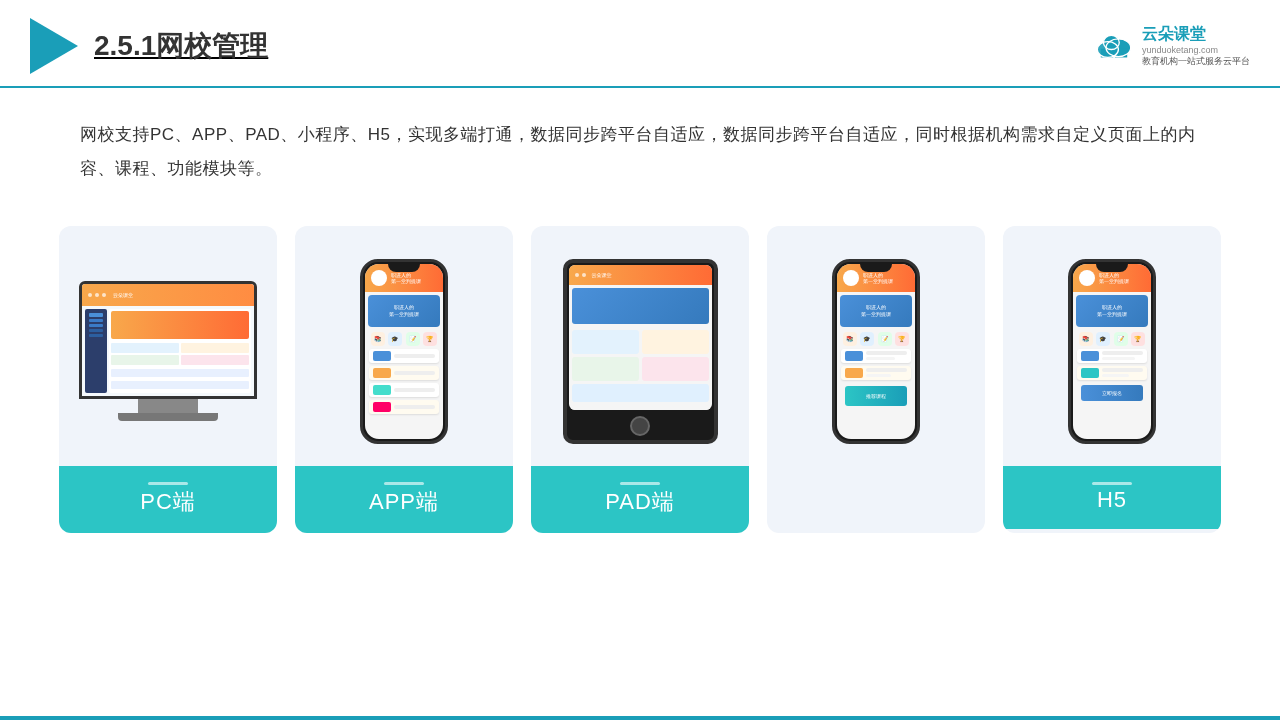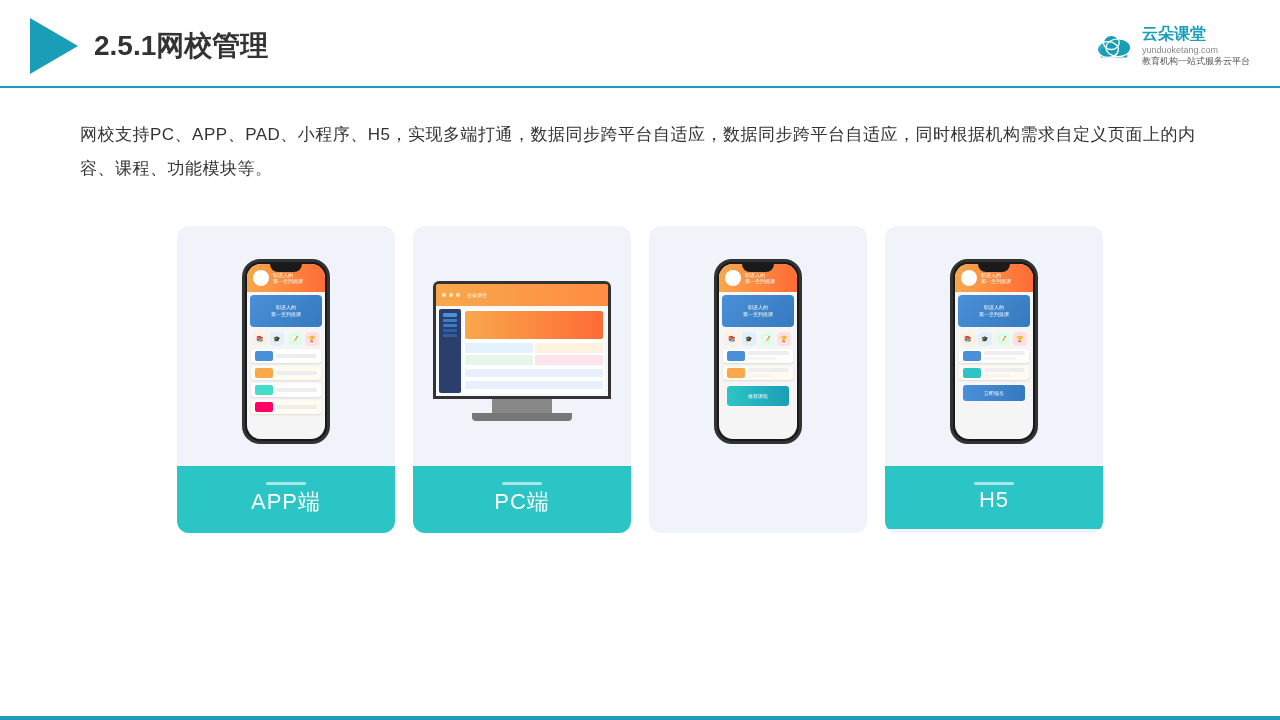--- a/index.html
+++ b/index.html
@@ -16,20 +16,21 @@
       display: flex;
       align-items: center;
       justify-content: space-between;
       padding: 18px 30px 12px 30px;
       border-bottom: 2px solid #1a9eb8;
     }
     .header-left {
       display: flex;
       align-items: center;
       gap: 16px;
+      text-decoration: underline;
     }
     .logo-triangle {
       width: 0;
       height: 0;
       border-style: solid;
       border-width: 28px 0 28px 48px;
       border-color: transparent transparent transparent #1a9eb8;
     }
     .page-title {
       font-size: 28px;
@@ -391,65 +392,20 @@
         <div class="brand-url">yunduoketang.com</div>
         <div class="brand-slogan">教育机构一站式服务云平台</div>
       </div>
     </div>
   </div>
 </div>
 
 <div class="description">网校支持PC、APP、PAD、小程序、H5，实现多端打通，数据同步跨平台自适应，数据同步跨平台自适应，同时根据机构需求自定义页面上的内容、课程、功能模块等。</div>
 
 <div class="cards-container">
-
-  <div class="device-card">
-    <div class="device-image-area">
-      <div class="phone-mockup">
-        <div class="phone-notch"></div>
-        <div class="phone-screen">
-          <div class="phone-screen-header">
-            <div class="phone-avatar"></div>
-            <div class="phone-title-text">职进人的<br>第一堂判提课</div>
-          </div>
-          <div class="phone-banner">
-            <div class="phone-banner-text">职进人的<br>第一堂判提课</div>
-          </div>
-          <div class="phone-icons-row">
-            <div class="phone-icon-item" style="background:#fef0e0;">📚</div>
-            <div class="phone-icon-item" style="background:#e0f0fe;">🎓</div>
-            <div class="phone-icon-item" style="background:#e0fee8;">📝</div>
-            <div class="phone-icon-item" style="background:#fee0e0;">🏆</div>
-          </div>
-          <div class="phone-list">
-            <div class="phone-list-item" style="display:flex;align-items:center;padding:0 4px;gap:3px;">
-              <div style="width:18px;height:10px;background:#4a90d9;border-radius:2px;flex-shrink:0;"></div>
-              <div style="flex:1;height:4px;background:#eee;border-radius:2px;"></div>
-            </div>
-            <div class="phone-list-item" style="display:flex;align-items:center;padding:0 4px;gap:3px;">
-              <div style="width:18px;height:10px;background:#f8a84b;border-radius:2px;flex-shrink:0;"></div>
-              <div style="flex:1;height:4px;background:#eee;border-radius:2px;"></div>
-            </div>
-            <div class="phone-list-item" style="display:flex;align-items:center;padding:0 4px;gap:3px;">
-              <div style="width:18px;height:10px;background:#4dc;border-radius:2px;flex-shrink:0;"></div>
-              <div style="flex:1;height:4px;background:#eee;border-radius:2px;"></div>
-            </div>
-            <div class="phone-list-item" style="display:flex;align-items:center;padding:0 4px;gap:3px;">
-              <div style="width:18px;height:10px;background:#f06;border-radius:2px;flex-shrink:0;"></div>
-              <div style="flex:1;height:4px;background:#eee;border-radius:2px;"></div>
-            </div>
-          </div>
-        </div>
-      </div>
-    </div>
-    <div class="card-label">
-      <div class="card-label-bar"></div>
-      <span>APP端</span>
-    </div>
-  </div>
 
   <div class="device-card">
     <div class="device-image-area">
       <div style="display:flex;flex-direction:column;align-items:center;">
         <div class="monitor-body">
           <div class="monitor-screen-inner">
             <div class="monitor-screen-header">
               <div class="screen-dot"></div>
               <div class="screen-dot"></div>
               <div class="screen-dot"></div>
@@ -480,21 +436,20 @@
         <div class="monitor-stand"></div>
         <div class="monitor-base"></div>
       </div>
     </div>
     <div class="card-label">
       <div class="card-label-bar"></div>
       <span>PC端</span>
     </div>
   </div>
 
-
   <div class="device-card">
     <div class="device-image-area">
       <div class="phone-mockup">
         <div class="phone-notch"></div>
         <div class="phone-screen">
           <div class="phone-screen-header">
             <div class="phone-avatar"></div>
             <div class="phone-title-text">职进人的<br>第一堂判提课</div>
           </div>
           <div class="phone-banner">
@@ -502,38 +457,69 @@
           </div>
           <div class="phone-icons-row">
             <div class="phone-icon-item" style="background:#fef0e0;">📚</div>
             <div class="phone-icon-item" style="background:#e0f0fe;">🎓</div>
             <div class="phone-icon-item" style="background:#e0fee8;">📝</div>
             <div class="phone-icon-item" style="background:#fee0e0;">🏆</div>
           </div>
           <div class="phone-list">
             <div class="phone-list-item" style="display:flex;align-items:center;padding:0 4px;gap:3px;">
               <div style="width:18px;height:10px;background:#4a90d9;border-radius:2px;flex-shrink:0;"></div>
-              <div style="flex:1;">
-                  <div style="height:4px;background:#eee;border-radius:2px;margin-bottom:2px;"></div>
-                  <div style="height:3px;background:#f5f5f5;border-radius:2px;width:70%;"></div>
-                </div>
+              <div style="flex:1;height:4px;background:#eee;border-radius:2px;"></div>
             </div>
             <div class="phone-list-item" style="display:flex;align-items:center;padding:0 4px;gap:3px;">
               <div style="width:18px;height:10px;background:#f8a84b;border-radius:2px;flex-shrink:0;"></div>
-              <div style="flex:1;">
-                  <div style="height:4px;background:#eee;border-radius:2px;margin-bottom:2px;"></div>
-                  <div style="height:3px;background:#f5f5f5;border-radius:2px;width:60%;"></div>
-                </div>
-            </div>
-            <div style="height:20px;background:linear-gradient(90deg,#2cc5c5,#1a9eb8);border-radius:3px;margin:3px 4px;display:flex;align-items:center;justify-content:center;">
-              <span style="font-size:5px;color:white;">推荐课程</span>
+              <div style="flex:1;height:4px;background:#eee;border-radius:2px;"></div>
+            </div>
+            <div class="phone-list-item" style="display:flex;align-items:center;padding:0 4px;gap:3px;">
+              <div style="width:18px;height:10px;background:#4dc;border-radius:2px;flex-shrink:0;"></div>
+              <div style="flex:1;height:4px;background:#eee;border-radius:2px;"></div>
+            </div>
+            <div class="phone-list-item" style="display:flex;align-items:center;padding:0 4px;gap:3px;">
+              <div style="width:18px;height:10px;background:#f06;border-radius:2px;flex-shrink:0;"></div>
+              <div style="flex:1;height:4px;background:#eee;border-radius:2px;"></div>
             </div>
           </div>
         </div>
       </div>
+    </div>
+    <div class="card-label">
+      <div class="card-label-bar"></div>
+      <span>APP端</span>
+    </div>
+  </div>
+
+  <div class="device-card">
+    <div class="device-image-area">
+      <div class="tablet-mockup">
+        <div class="tablet-screen">
+          <div class="tablet-screen-header">
+            <div class="screen-dot"></div>
+            <div class="screen-dot"></div>
+            <span style="font-size:5px;color:white;margin-left:3px;">云朵课堂</span>
+          </div>
+          <div class="tablet-banner"></div>
+          <div class="tablet-grid">
+            <div class="tablet-grid-item"></div>
+            <div class="tablet-grid-item"></div>
+            <div class="tablet-grid-item"></div>
+            <div class="tablet-grid-item"></div>
+            <div style="width:100%;height:18px;background:#e0f0fe;border-radius:3px;"></div>
+            <div style="width:100%;height:12px;background:#f5f5f5;border-radius:3px;"></div>
+          </div>
+        </div>
+        <div class="tablet-home-btn"></div>
+      </div>
+    </div>
+    <div class="card-label">
+      <div class="card-label-bar"></div>
+      <span>PAD端</span>
     </div>
   </div>
 
   <div class="device-card">
     <div class="device-image-area">
       <div class="phone-mockup">
         <div class="phone-notch"></div>
         <div class="phone-screen">
           <div class="phone-screen-header">
             <div class="phone-avatar"></div>
@@ -546,20 +532,62 @@
             <div class="phone-icon-item" style="background:#fef0e0;">📚</div>
             <div class="phone-icon-item" style="background:#e0f0fe;">🎓</div>
             <div class="phone-icon-item" style="background:#e0fee8;">📝</div>
             <div class="phone-icon-item" style="background:#fee0e0;">🏆</div>
           </div>
           <div class="phone-list">
             <div class="phone-list-item" style="display:flex;align-items:center;padding:0 4px;gap:3px;">
               <div style="width:18px;height:10px;background:#4a90d9;border-radius:2px;flex-shrink:0;"></div>
               <div style="flex:1;">
                   <div style="height:4px;background:#eee;border-radius:2px;margin-bottom:2px;"></div>
+                  <div style="height:3px;background:#f5f5f5;border-radius:2px;width:70%;"></div>
+                </div>
+            </div>
+            <div class="phone-list-item" style="display:flex;align-items:center;padding:0 4px;gap:3px;">
+              <div style="width:18px;height:10px;background:#f8a84b;border-radius:2px;flex-shrink:0;"></div>
+              <div style="flex:1;">
+                  <div style="height:4px;background:#eee;border-radius:2px;margin-bottom:2px;"></div>
+                  <div style="height:3px;background:#f5f5f5;border-radius:2px;width:60%;"></div>
+                </div>
+            </div>
+            <div style="height:20px;background:linear-gradient(90deg,#2cc5c5,#1a9eb8);border-radius:3px;margin:3px 4px;display:flex;align-items:center;justify-content:center;">
+              <span style="font-size:5px;color:white;">推荐课程</span>
+            </div>
+          </div>
+        </div>
+      </div>
+    </div>
+  </div>
+
+  <div class="device-card">
+    <div class="device-image-area">
+      <div class="phone-mockup">
+        <div class="phone-notch"></div>
+        <div class="phone-screen">
+          <div class="phone-screen-header">
+            <div class="phone-avatar"></div>
+            <div class="phone-title-text">职进人的<br>第一堂判提课</div>
+          </div>
+          <div class="phone-banner">
+            <div class="phone-banner-text">职进人的<br>第一堂判提课</div>
+          </div>
+          <div class="phone-icons-row">
+            <div class="phone-icon-item" style="background:#fef0e0;">📚</div>
+            <div class="phone-icon-item" style="background:#e0f0fe;">🎓</div>
+            <div class="phone-icon-item" style="background:#e0fee8;">📝</div>
+            <div class="phone-icon-item" style="background:#fee0e0;">🏆</div>
+          </div>
+          <div class="phone-list">
+            <div class="phone-list-item" style="display:flex;align-items:center;padding:0 4px;gap:3px;">
+              <div style="width:18px;height:10px;background:#4a90d9;border-radius:2px;flex-shrink:0;"></div>
+              <div style="flex:1;">
+                  <div style="height:4px;background:#eee;border-radius:2px;margin-bottom:2px;"></div>
                   <div style="height:3px;background:#f5f5f5;border-radius:2px;width:80%;"></div>
                 </div>
             </div>
             <div class="phone-list-item" style="display:flex;align-items:center;padding:0 4px;gap:3px;">
               <div style="width:18px;height:10px;background:#2cc5c5;border-radius:2px;flex-shrink:0;"></div>
               <div style="flex:1;">
                   <div style="height:4px;background:#eee;border-radius:2px;margin-bottom:2px;"></div>
                   <div style="height:3px;background:#f5f5f5;border-radius:2px;width:65%;"></div>
                 </div>
             </div>

